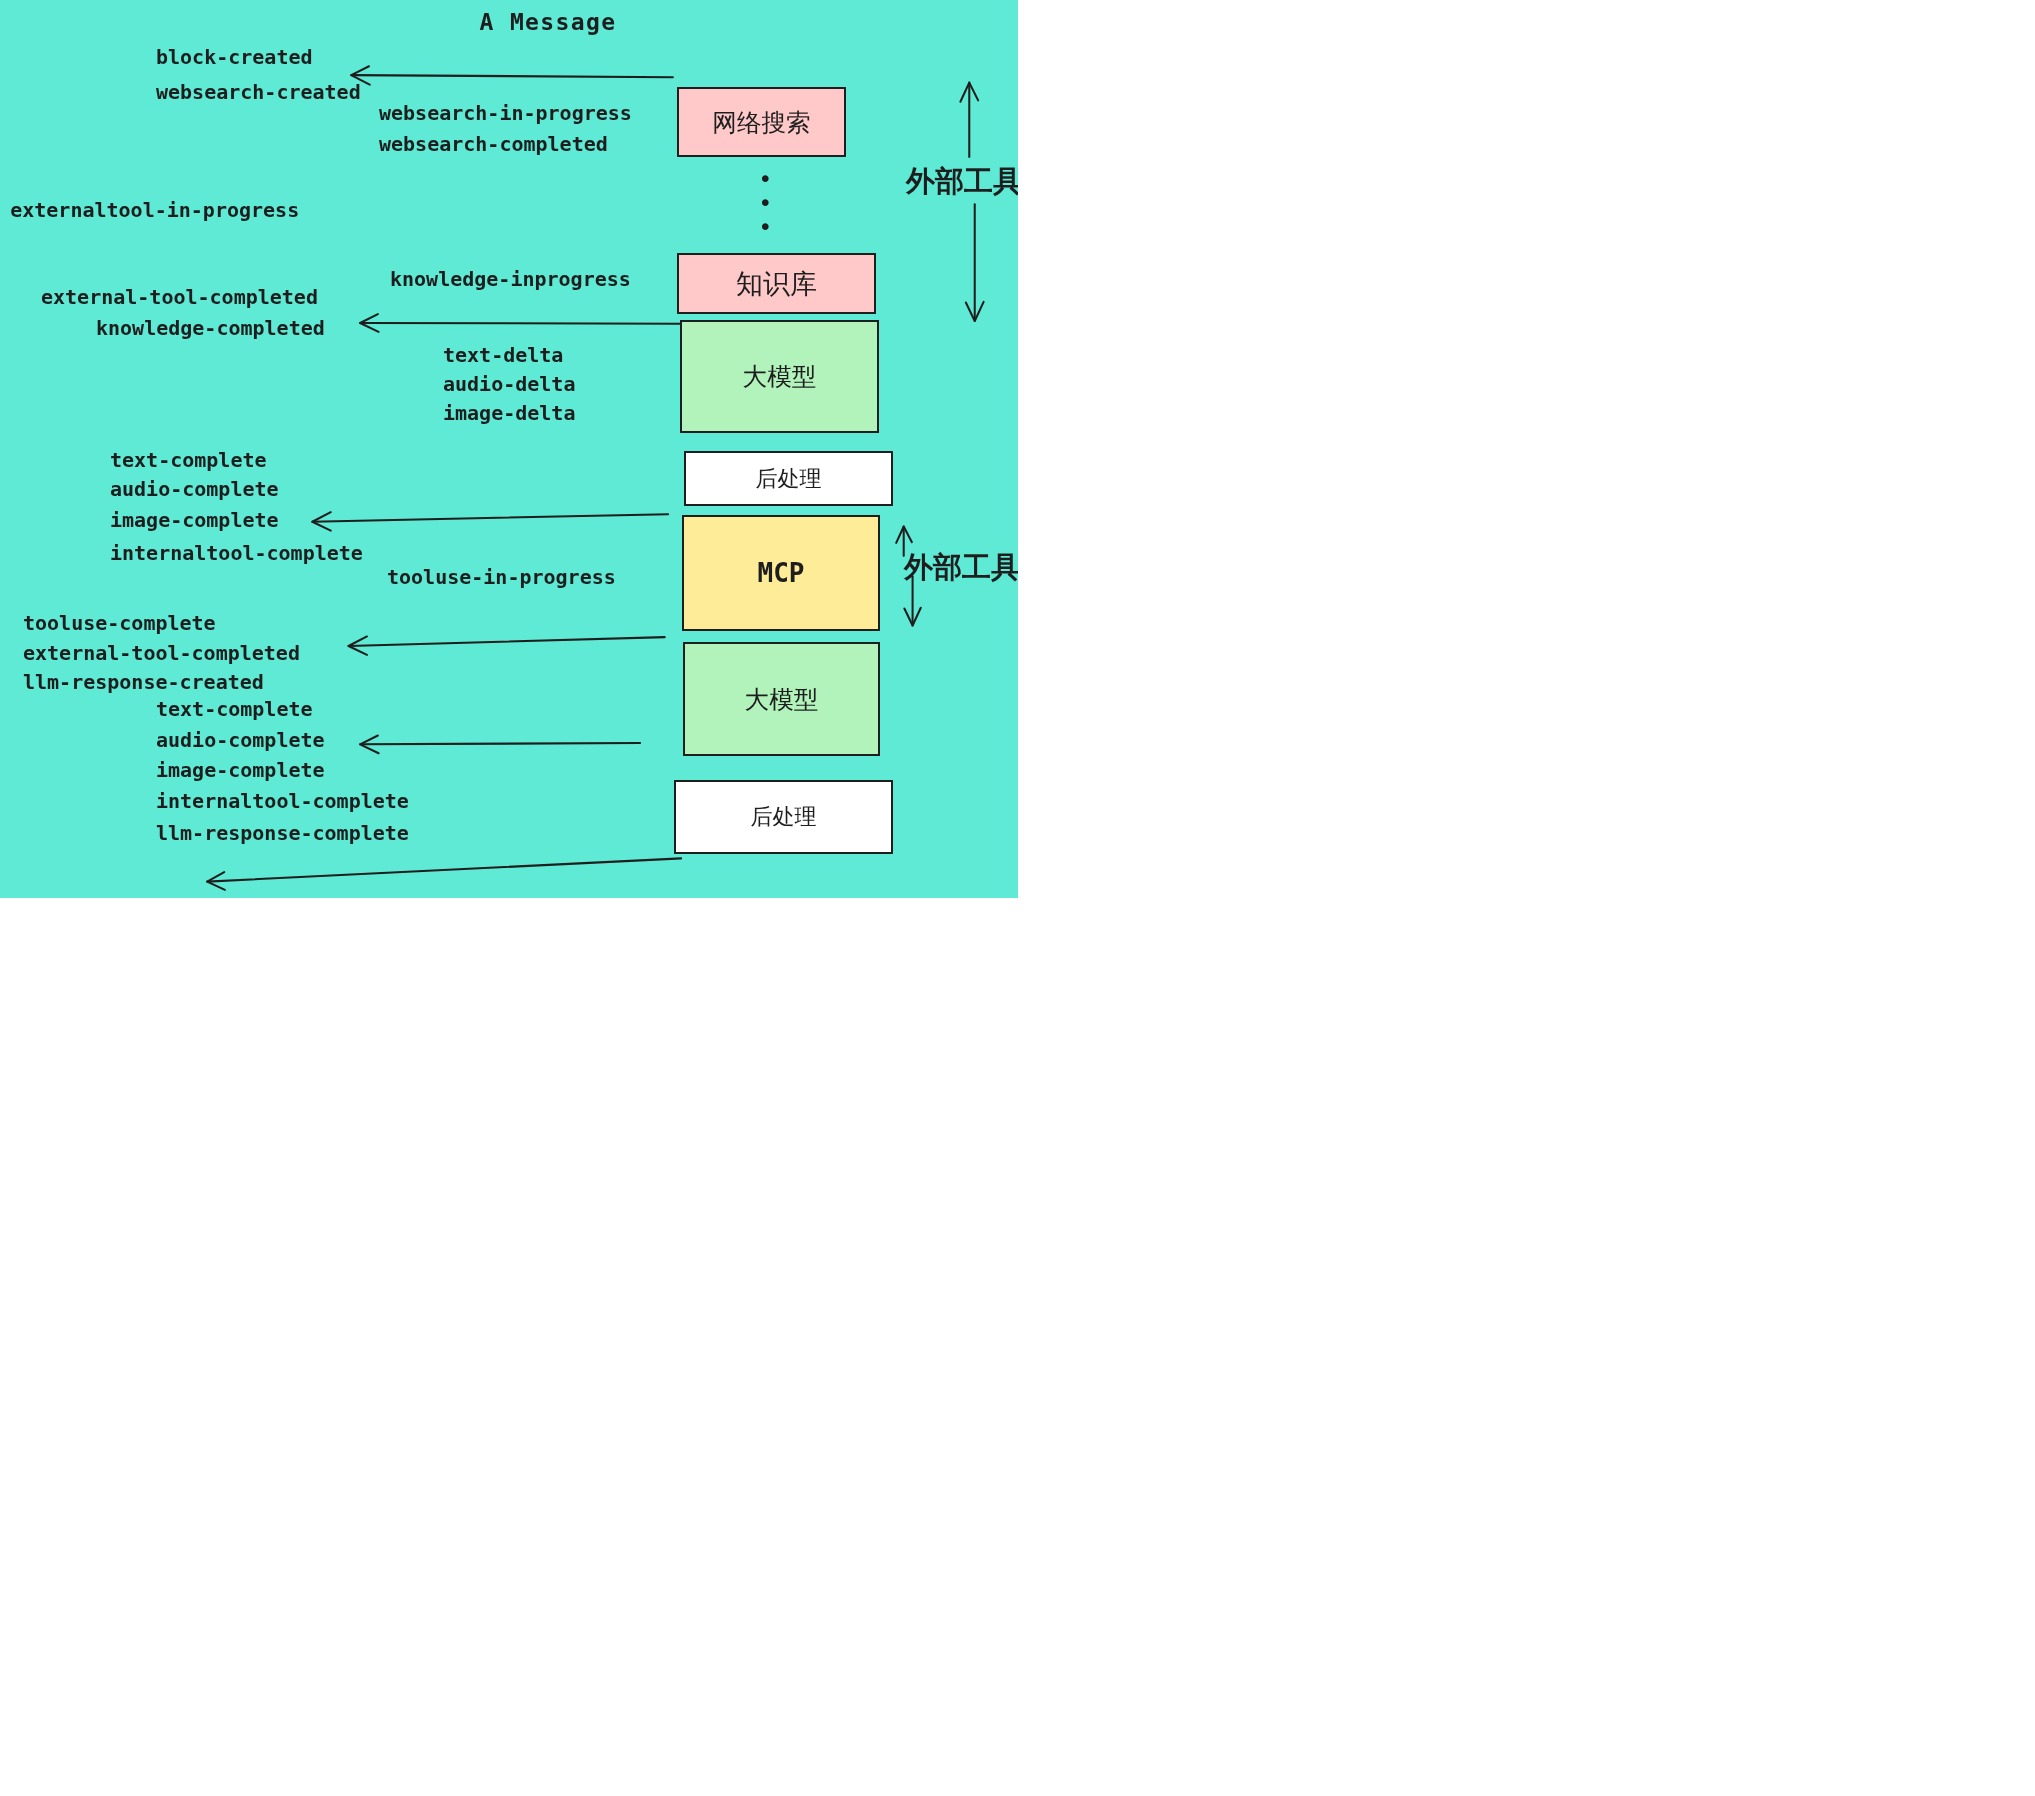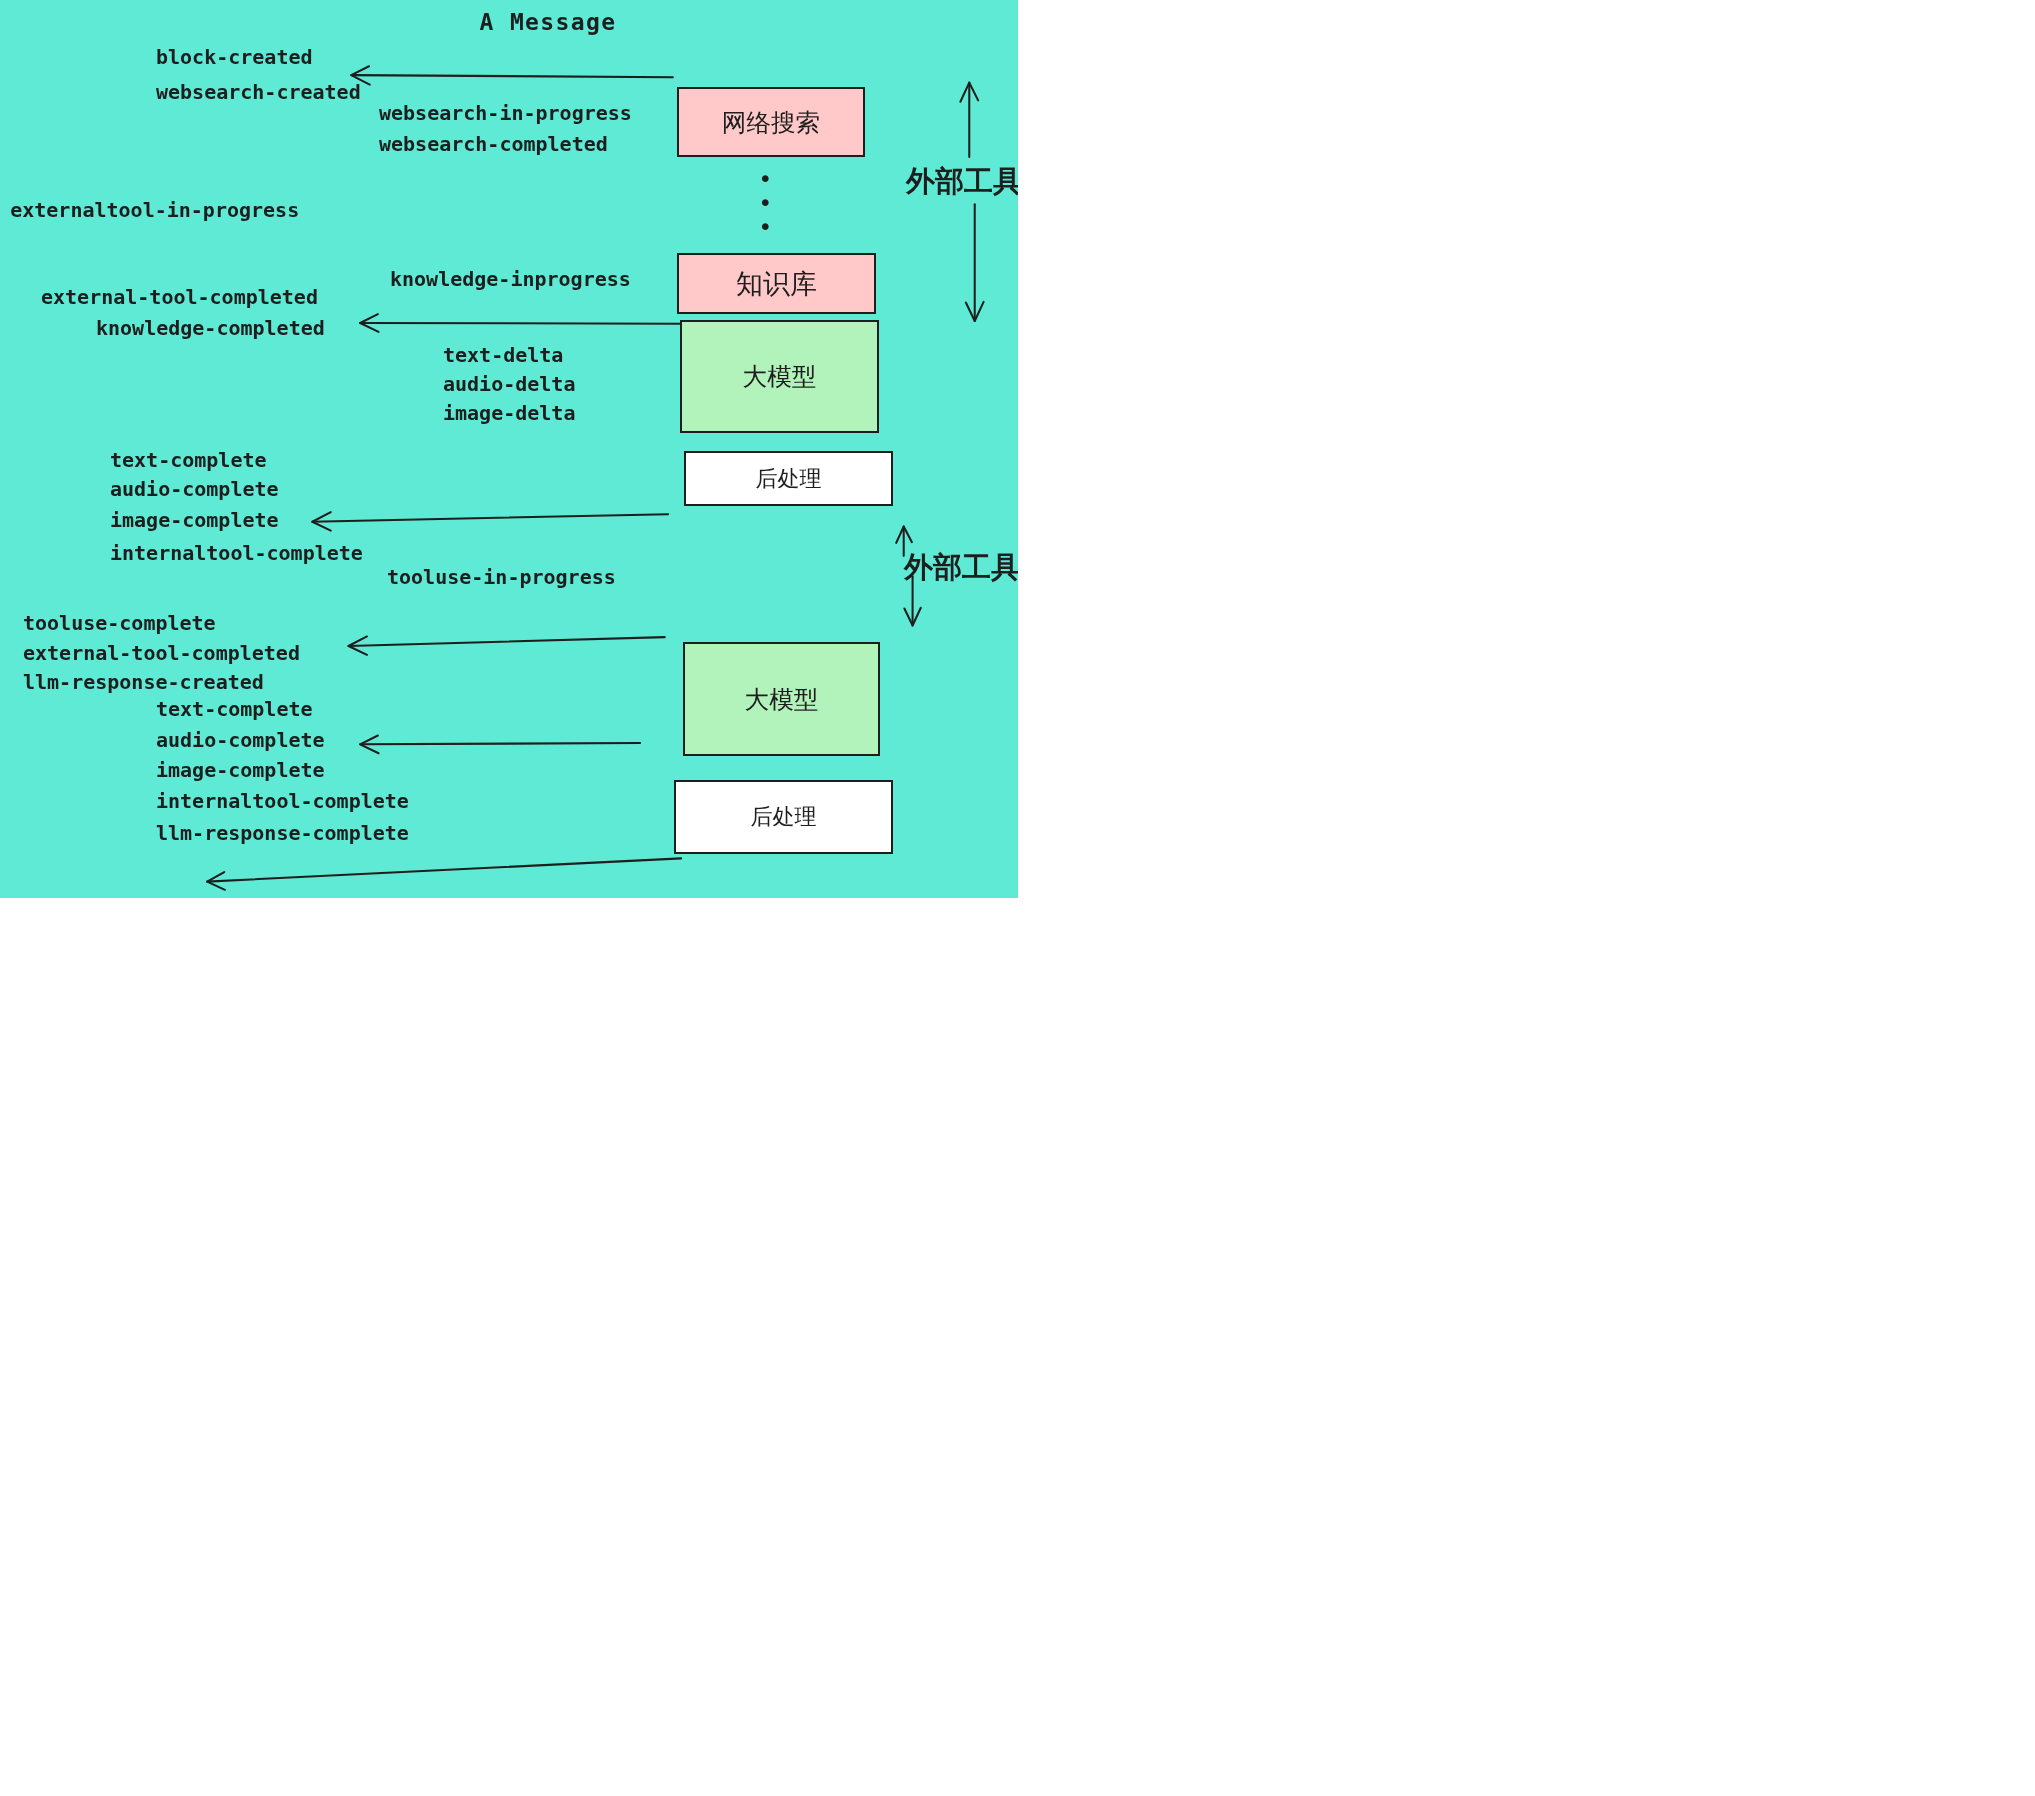--- a/index.html
+++ b/index.html
@@ -138,40 +138,43 @@
   <div class="evt" style="left:23px;top:623px">tooluse-complete</div>
   <div class="evt" style="left:23px;top:653px">external-tool-completed</div>
   <div class="evt" style="left:23px;top:682px">llm-response-created</div>
   <div class="evt" style="left:156px;top:709px">text-complete</div>
   <div class="evt" style="left:156px;top:740px">audio-complete</div>
   <div class="evt" style="left:156px;top:770px">image-complete</div>
   <div class="evt" style="left:156px;top:801px">internaltool-complete</div>
   <div class="evt" style="left:156px;top:833px">llm-response-complete</div>
   <div class="evt" style="left:10.2px;top:910px">block-complete</div>
 
-  <div class="box" style="left: 677px; top: 87px; width: 188px; height: 70px; font-size: 24.6px; background: rgb(255, 201, 201);">
+  <div class="box" style="left: 677px; top: 87px; width: 169px; height: 70px; font-size: 24.6px; background: rgb(255, 201, 201);">
     <span>网络搜索</span>
   </div>
 
   <div class="dots" style="left:755px;top:167px;width:20.5px">•
 •
 •</div>
 
   <div class="box" style="left: 677px; top: 253px; width: 199px; height: 61px; font-size: 27px; background: rgb(255, 201, 201);">
     <span>知识库</span>
   </div>
 
   <div class="box" style="left: 680px; top: 320px; width: 199px; height: 113px; font-size: 24.6px; background: rgb(178, 242, 187);">
     <span>大模型</span>
   </div>
 
   <div class="box" style="left: 684px; top: 451px; width: 209px; height: 55px; font-size: 22px; background: rgb(255, 255, 255);">
     <span>后处理</span>
   </div>
 
+  <div class="box" style="left: 682px; top: 515px; width: 198px; height: 116px; font-size: 26px; font-family: &quot;DejaVu Sans Mono&quot;, monospace; font-weight: 700; background: rgb(255, 236, 153);">
+    <span>MCP</span>
+  </div>
 
   <div class="box" style="left: 683px; top: 642px; width: 197px; height: 114px; font-size: 24.6px; background: rgb(178, 242, 187);">
     <span>大模型</span>
   </div>
 
   <div class="box" style="left: 674px; top: 780px; width: 219px; height: 74px; font-size: 22px; background: rgb(255, 255, 255);">
     <span>后处理</span>
   </div>
 
   <div class="side-label" style="left:964px;top:182px">外部工具</div>

